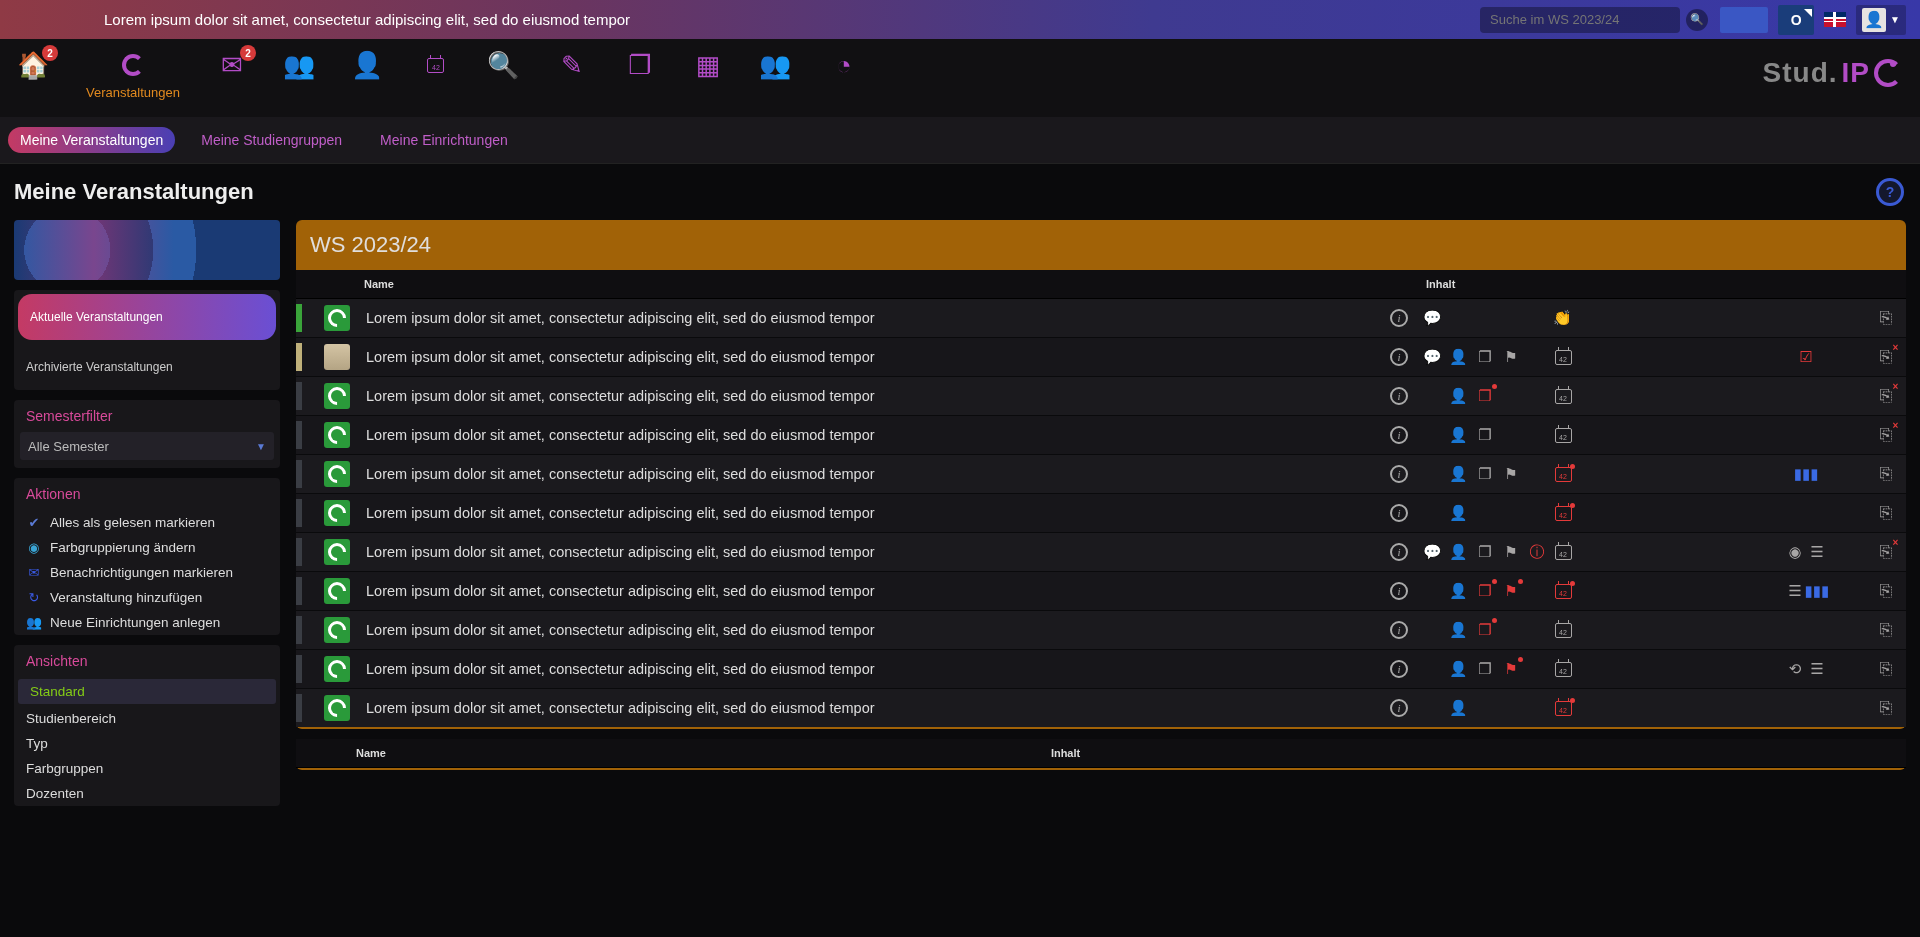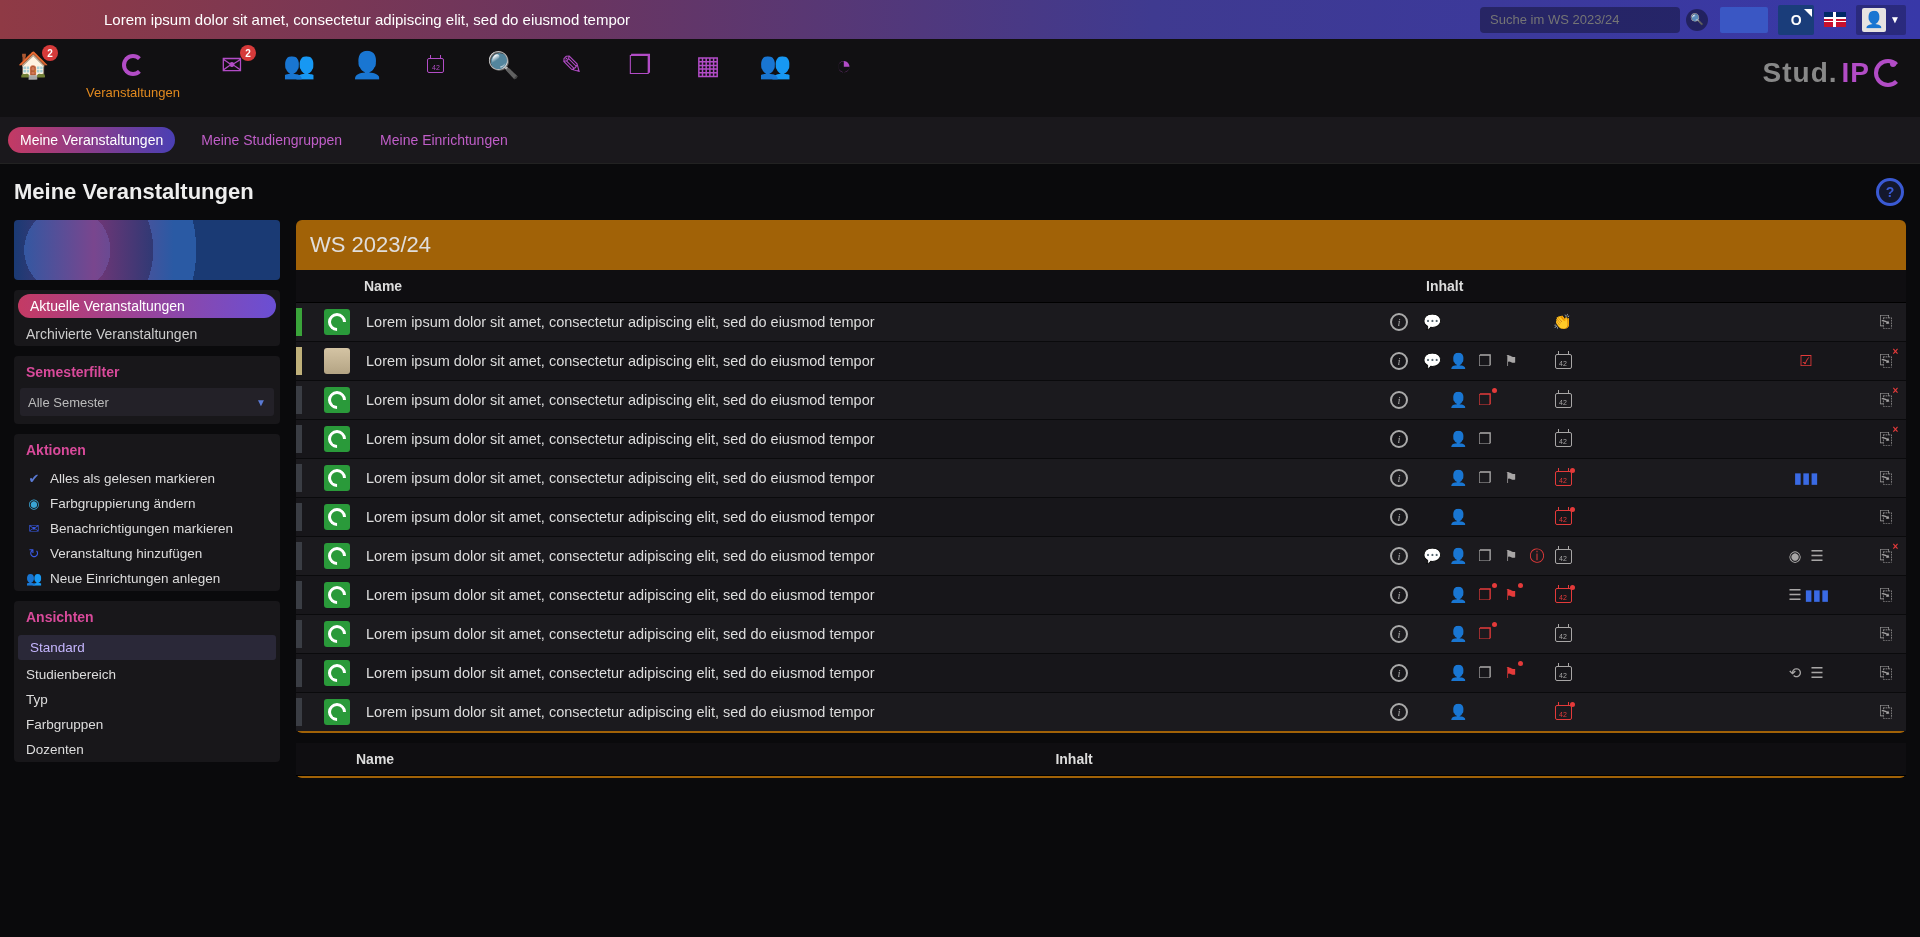--- a/index.html
+++ b/index.html
@@ -115,45 +115,45 @@
 .sidebar { width:266px; flex-shrink:0; display:flex; flex-direction:column; gap:10px; }
 .main-area { flex:1; min-width:0; }
 
 
 .sidebar-banner {
   height:60px; border-radius:4px; overflow:hidden; position:relative;
   background: radial-gradient(circle at 20% 50%, #2a5aa4 0 20%, #1a3a74 20% 40%, #2a5aa4 40% 60%, #1a3a74 60%);
 }
 .sidebar-banner::before{content:"";position:absolute;inset:0;background:linear-gradient(90deg,transparent 0%, rgba(200,50,120,.5) 30%, transparent 60%);} 
 .sb-box { background:#18171a; border-radius:4px; overflow:hidden; }
-.sb-item { padding:4px 12px; font-size:14px; color:#ccc; cursor:pointer; }
+.sb-item { padding:16px 12px; font-size:12px; color:#ccc; cursor:pointer; }
 .sb-item.active {
   background: linear-gradient(90deg,#c43a64 0%, #6a4fd4 100%);
   color:#fff; border-radius:14px; margin:4px;
 }
-.sb-title { padding:8px 12px; color:#d84a9a; font-weight:700; font-size:14px; }
+.sb-title { padding:8px 12px; color:#d84a9a; font-weight:400; font-size:14px; }
 .sb-select {
   margin:0 6px 8px 6px; height:28px; background:#232128; color:#bbb;
   display:flex;align-items:center;justify-content:space-between;
   padding:0 8px; border-radius:3px; font-size:13px;
 }
 .sb-select .sel-chev { color:#5a7ad4; font-size:10px; }
 .sb-action { display:flex; align-items:center; gap:8px; padding:5px 12px; color:#ddd; font-size:13.5px; cursor:pointer; }
 .sb-action .ai { width:16px; text-align:center; font-size:13px; }
 .ai-check{color:#5a7ad4;} .ai-dot{color:#3aa4d4;} .ai-env{color:#3a5ae4;}
 .ai-rot{color:#3a5ae4;} .ai-grp{color:#b24cc6;}
 .sb-view { padding:5px 12px; font-size:13.5px; color:#ddd; cursor:pointer;}
-.sb-view.active { background:#2a2838; color:#c4b5fd; border-radius:3px; margin:2px 4px;}
+.sb-view.active { background:#2a2838; color:#84cc16; border-radius:3px; margin:2px 4px;}
 
 
 .sem-section { background:#a16207; border-radius:6px; margin-bottom:10px; padding-bottom:2px; }
 .sem-title { font-size:22px; color:#e0dedd; padding:12px 14px; font-weight:500;}
 .ctable { width:100%; border-collapse:collapse; }
 .ctable thead th {
-  text-align:left; font-size:14px; color:#ddd; font-weight:600;
+  text-align:left; font-size:11px; color:#ddd; font-weight:600;
   padding:8px 10px; border-bottom:1px solid #000; background:#0f0e11;
 }
 .ctable th.col-name { padding-left:50px; }
 .ctable tbody tr { border-top:1px solid #0a0a0c; }
 .ctable tbody tr:nth-child(odd){ background:#1b1a1e; }
 .ctable tbody tr:nth-child(even){ background:#17161a; }
 .ctable td { padding:6px 8px; vertical-align:middle; }
 td.colorstrip { width:6px; padding:0; }
 td.colorstrip span { display:block; width:6px; height:28px; }
 .clr-g{background:#3aa43a;} .clr-c{background:#bfb07a;} .clr-d{background:#3a3d44;}

